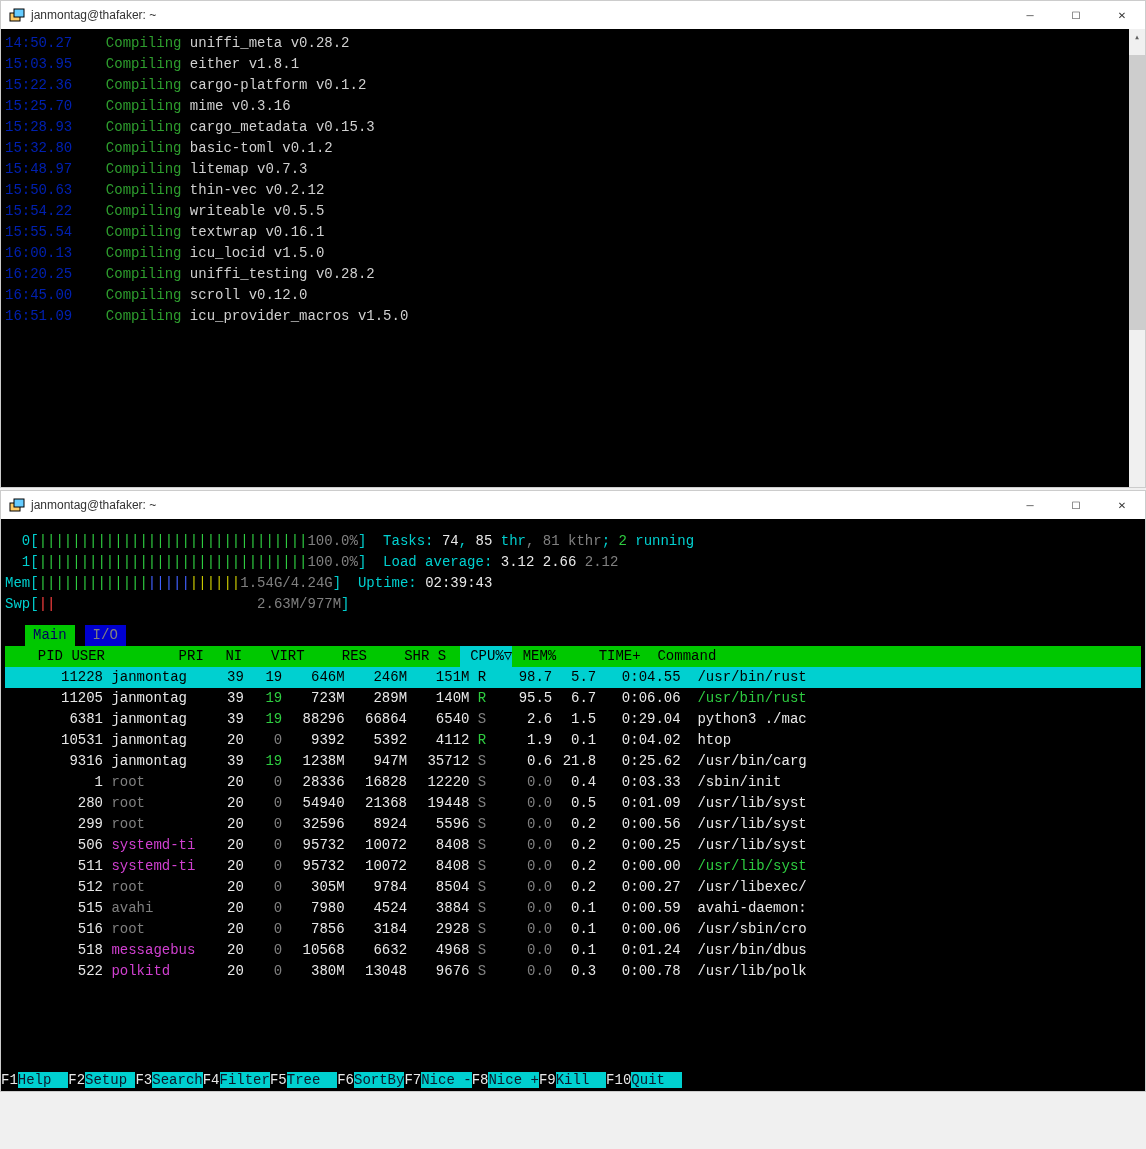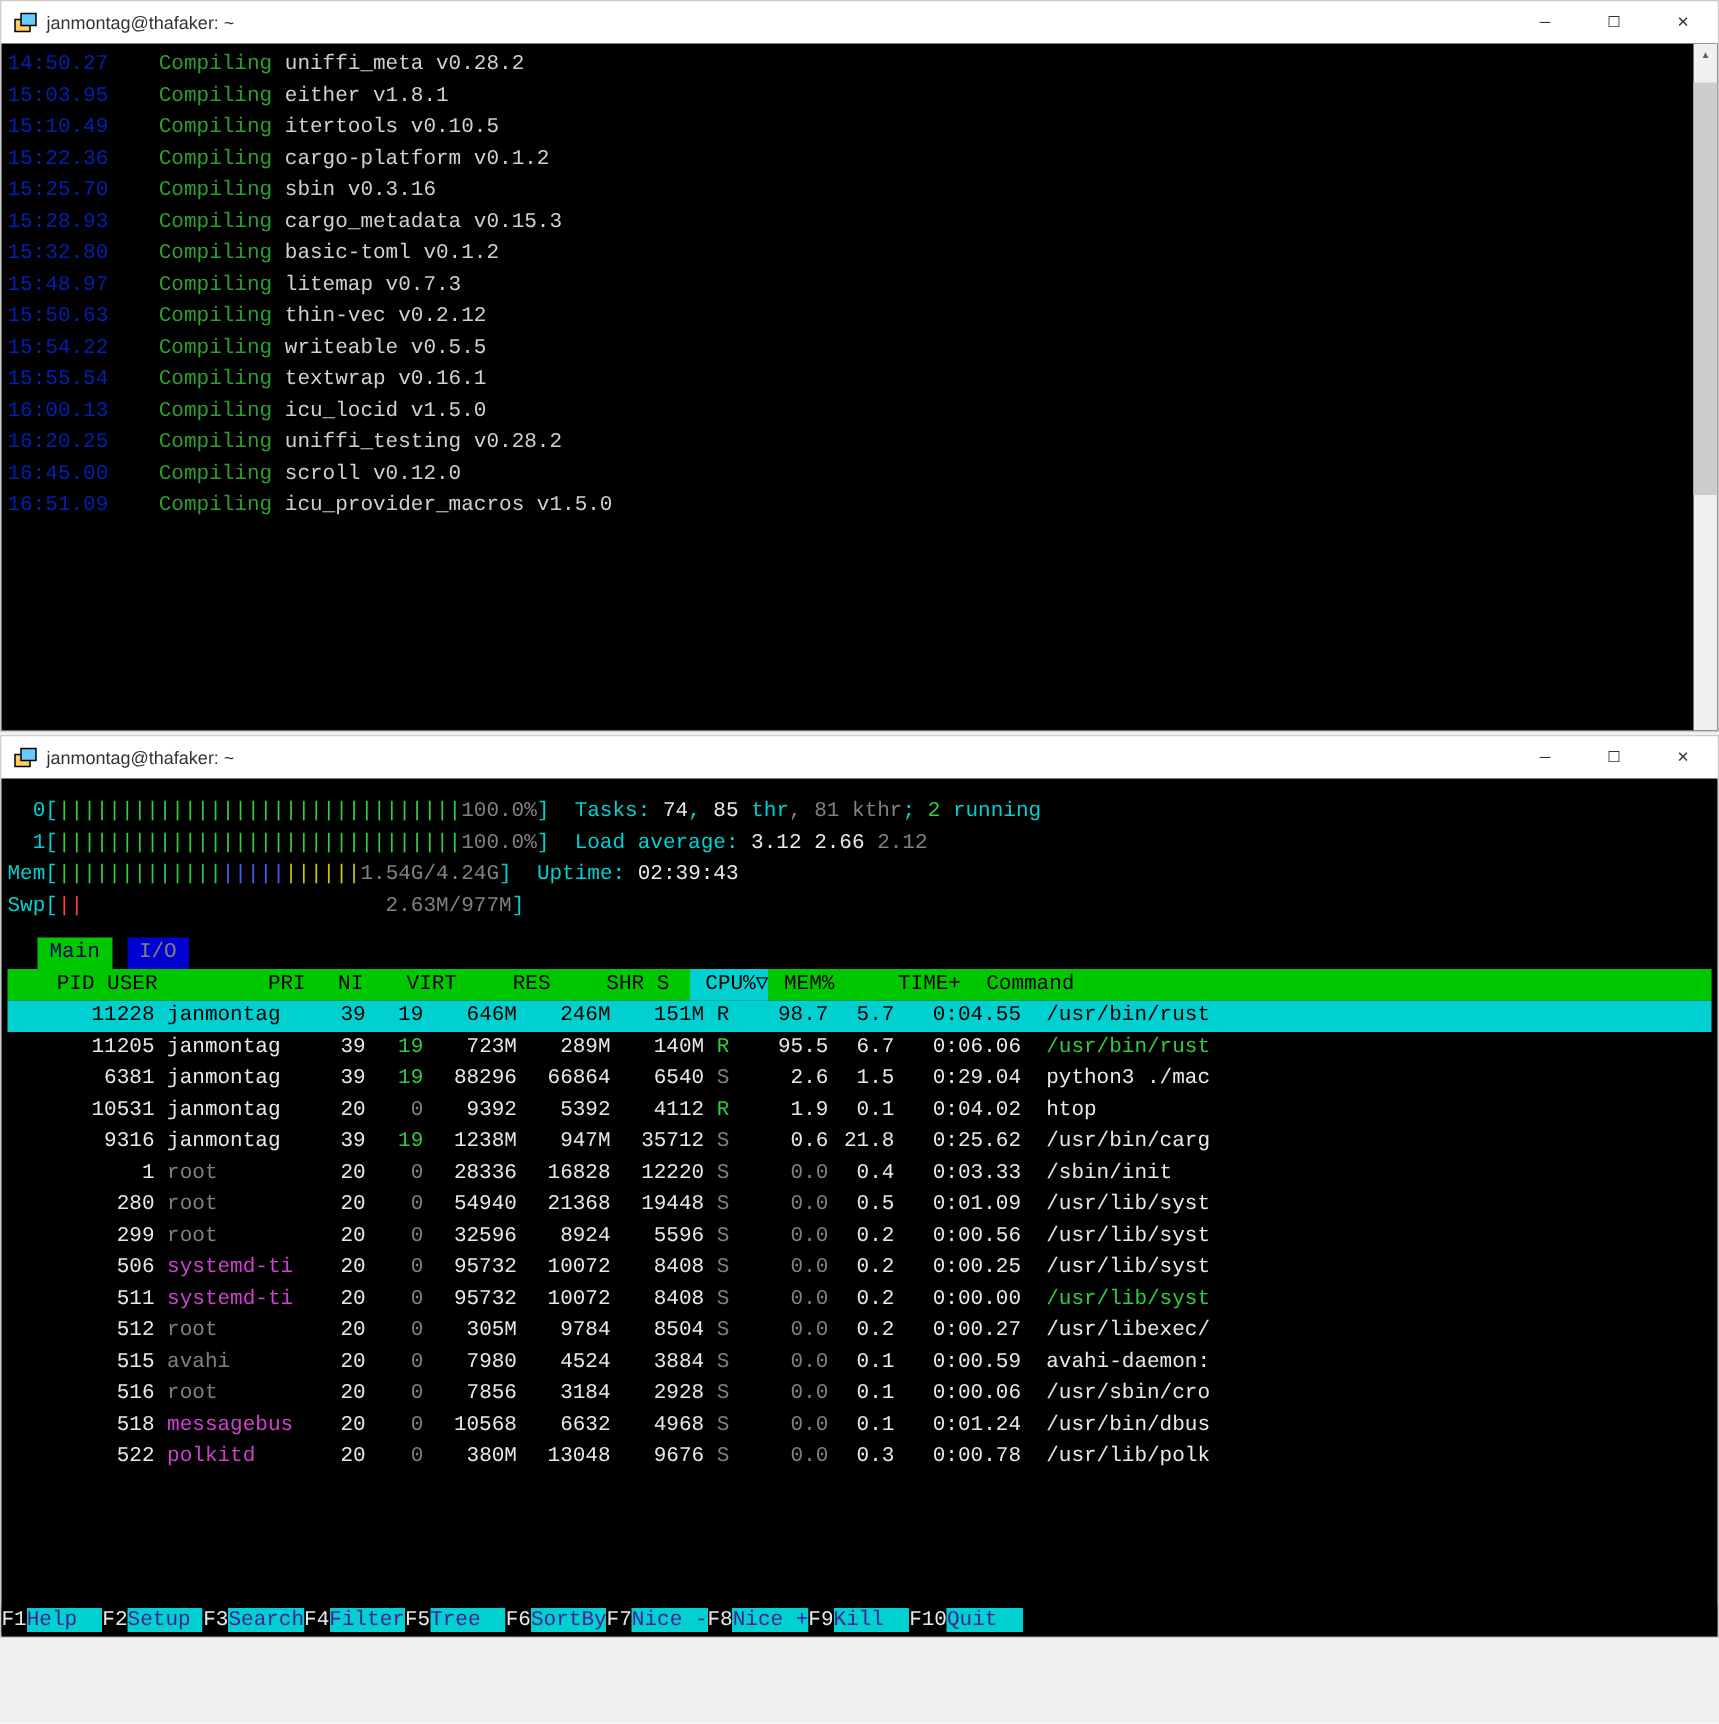--- a/index.html
+++ b/index.html
@@ -116,21 +116,21 @@
 
     .proc-row { white-space: pre; padding-left: 40px; }
     .row-sel { background: #00d0d0; color: #000; }
     .cell { display: inline-block; }
 
     .fkeys {
       white-space: pre;
       background: #000;
     }
     .fkey-num { color: #e8e8e8; background: #000; }
-    .fkey-label { background: #00d0d0; color: #4c1d95; }
+    .fkey-label { background: #00d0d0; color: #0f172a; }
 
     .cpu-bar { white-space: pre; }
     .bar-char { color: #2ecc40; }
   </style>
 </head>
 <body>
 
 <div class="window">
   <div class="titlebar">
     <span class="icon">
@@ -143,23 +143,22 @@
     <div class="win-controls">
       <div class="win-btn">─</div>
       <div class="win-btn">☐</div>
       <div class="win-btn">✕</div>
     </div>
   </div>
   <div class="terminal terminal-1">
     <div id="compile-lines">
         <div class="line"><span class="ts">14:50.27</span>    <span class="compiling">Compiling</span> <span class="pkg">uniffi_meta v0.28.2</span></div>
         <div class="line"><span class="ts">15:03.95</span>    <span class="compiling">Compiling</span> <span class="pkg">either v1.8.1</span></div>
-        <div class="line"><span class="ts">15:10.49</span>    <span class="compiling">Compiling</span> <span class="pkg">itertools v0.10.5</span></div>
         <div class="line"><span class="ts">15:22.36</span>    <span class="compiling">Compiling</span> <span class="pkg">cargo-platform v0.1.2</span></div>
-        <div class="line"><span class="ts">15:25.70</span>    <span class="compiling">Compiling</span> <span class="pkg">sbin v0.3.16</span></div>
+        <div class="line"><span class="ts">15:25.70</span>    <span class="compiling">Compiling</span> <span class="pkg">mime v0.3.16</span></div>
         <div class="line"><span class="ts">15:28.93</span>    <span class="compiling">Compiling</span> <span class="pkg">cargo_metadata v0.15.3</span></div>
         <div class="line"><span class="ts">15:32.80</span>    <span class="compiling">Compiling</span> <span class="pkg">basic-toml v0.1.2</span></div>
         <div class="line"><span class="ts">15:48.97</span>    <span class="compiling">Compiling</span> <span class="pkg">litemap v0.7.3</span></div>
         <div class="line"><span class="ts">15:50.63</span>    <span class="compiling">Compiling</span> <span class="pkg">thin-vec v0.2.12</span></div>
         <div class="line"><span class="ts">15:54.22</span>    <span class="compiling">Compiling</span> <span class="pkg">writeable v0.5.5</span></div>
         <div class="line"><span class="ts">15:55.54</span>    <span class="compiling">Compiling</span> <span class="pkg">textwrap v0.16.1</span></div>
         <div class="line"><span class="ts">16:00.13</span>    <span class="compiling">Compiling</span> <span class="pkg">icu_locid v1.5.0</span></div>
         <div class="line"><span class="ts">16:20.25</span>    <span class="compiling">Compiling</span> <span class="pkg">uniffi_testing v0.28.2</span></div>
         <div class="line"><span class="ts">16:45.00</span>    <span class="compiling">Compiling</span> <span class="pkg">scroll v0.12.0</span></div>
         <div class="line"><span class="ts">16:51.09</span>    <span class="compiling">Compiling</span> <span class="pkg">icu_provider_macros v1.5.0</span></div>

